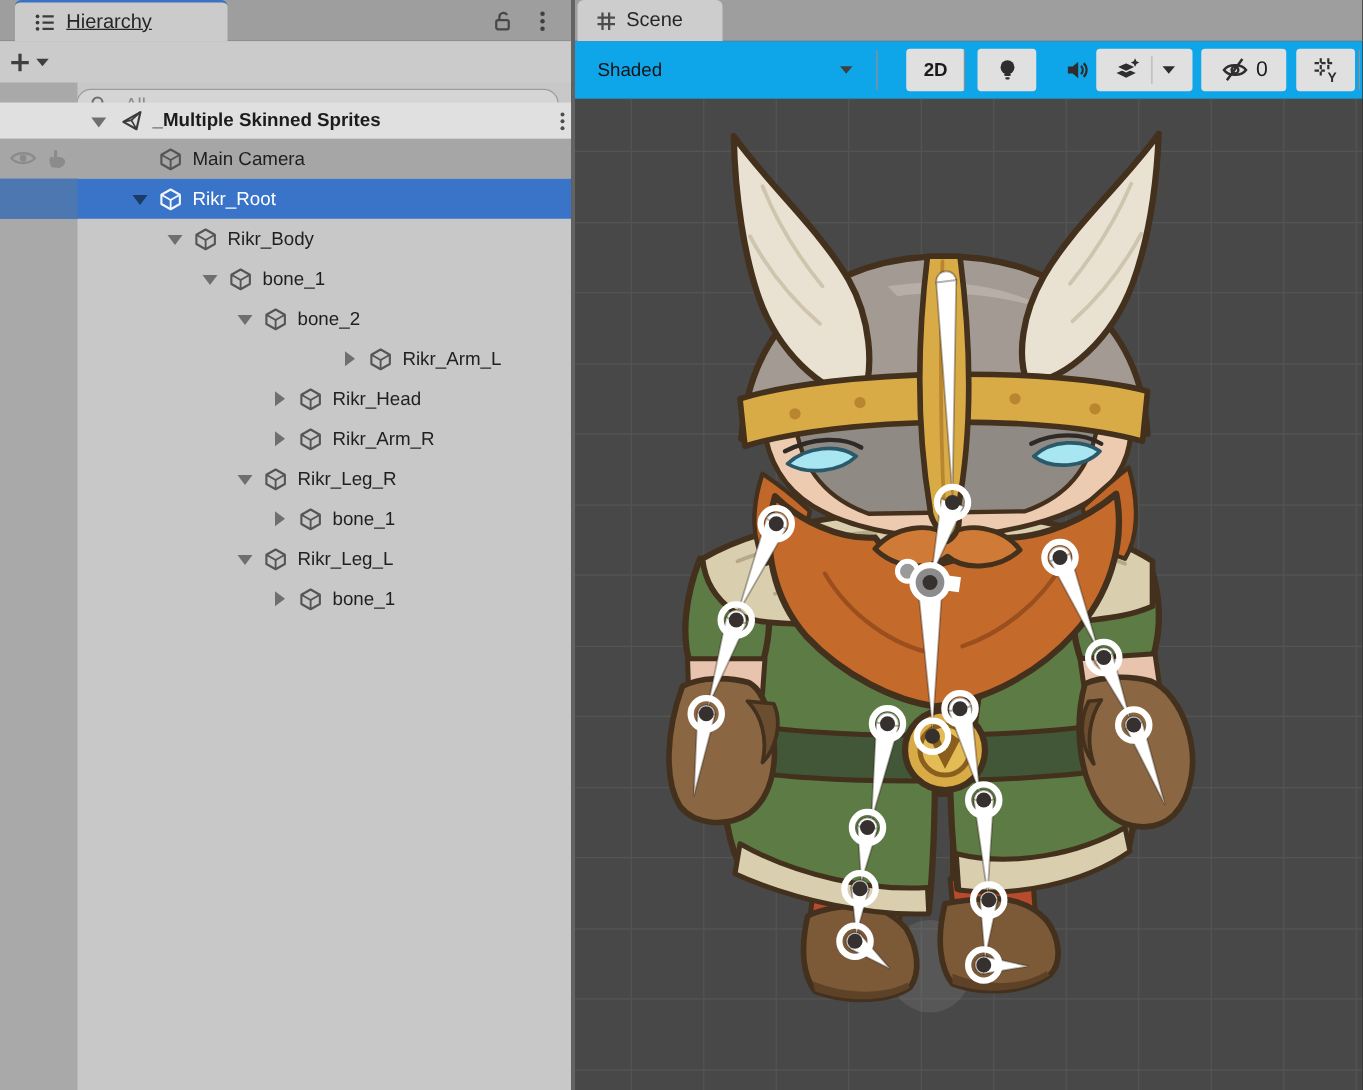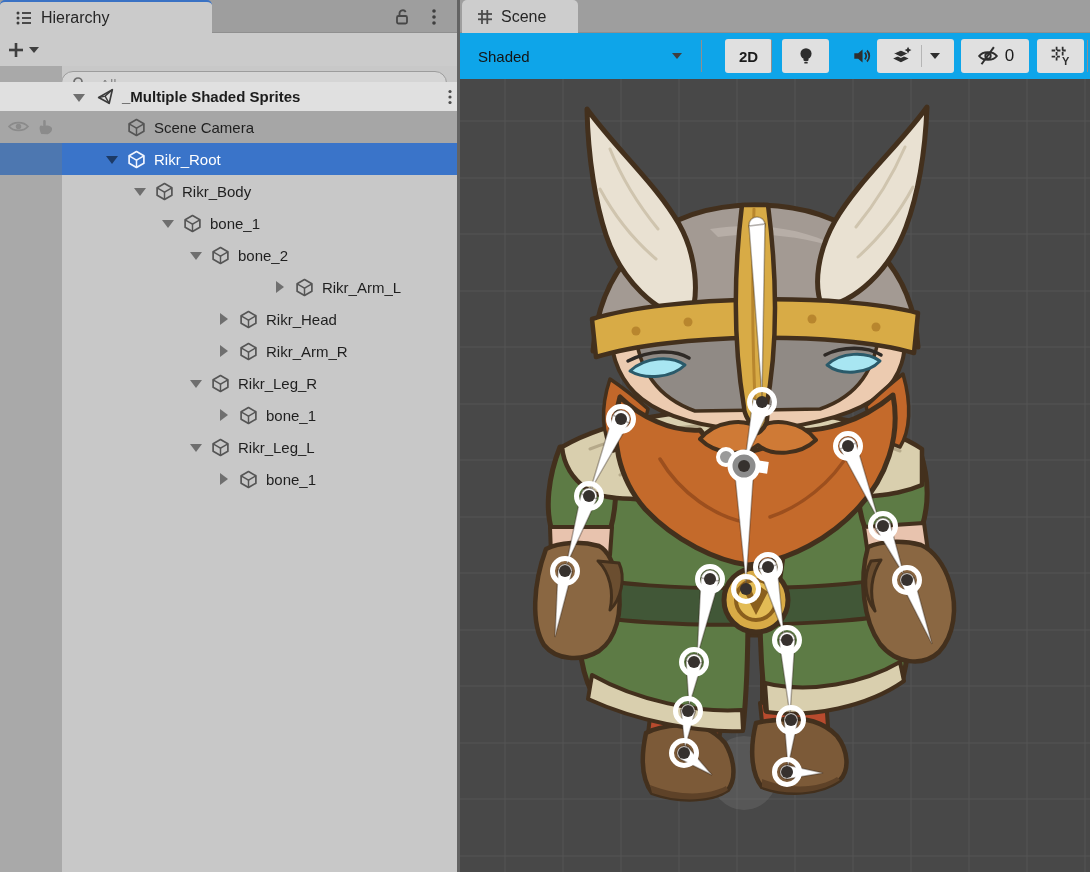--- a/index.html
+++ b/index.html
@@ -52,21 +52,21 @@
   .tb-btn{position:absolute;top:6px;height:34px;background:#e0e0e0;border-radius:3px;
        display:flex;align-items:center;justify-content:center;font-size:15px;font-weight:600;color:#1b1b1b;cursor:default;}
   #sceneview{position:absolute;left:0;top:79px;width:630px;height:793px;}
 </style>
 </head>
 <body>
 <div id="app">
 
 <div id="hier">
   <div class="tabstrip">
-    <div class="tab focused" style="left:0;width:212px;">
+    <div class="tab focused" style="left:12px;width:170px;text-decoration:underline;">
       <svg width="20" height="20" viewBox="0 0 20 20">
         <g stroke="#3c3c3c" stroke-width="1.8">
               <line x1="8" y1="5" x2="17" y2="5"></line>
               <line x1="8" y1="10" x2="17" y2="10"></line>
               <line x1="8" y1="15" x2="17" y2="15"></line>
             </g>
         <g fill="#3c3c3c">
               <circle cx="4" cy="5" r="1.5"></circle>
               <circle cx="4" cy="10" r="1.5"></circle>
               <circle cx="4" cy="15" r="1.5"></circle>
@@ -109,21 +109,21 @@
 
   <div id="gutter"></div>
 
   <div id="scene-row">
     <span class="tri exp" style="position:absolute;left:72px;top:7px;"></span>
     <svg class="cube" width="19" height="19" viewBox="0 0 18 18" style="position:absolute;left:96px;top:5px;">
       <polygon points="2.5,10 15.5,2.5 12.5,15.5" fill="none" stroke="#3b3b3b" stroke-width="1.6" stroke-linejoin="round"></polygon>
       <polyline points="2.5,10 8.6,8.6 15.5,2.5" fill="none" stroke="#3b3b3b" stroke-width="1.3"></polyline>
       <line x1="8.6" y1="8.6" x2="12.5" y2="15.5" stroke="#3b3b3b" stroke-width="1.3"></line>
     </svg>
-    <span style="margin-left:50px;">_Multiple Shaded Sprites</span>
+    <span style="margin-left:50px;">_Multiple Skinned Sprites</span>
     <svg width="16" height="18" viewBox="0 0 16 18" style="position:absolute;left:442px;top:6px;">
       <g fill="#4d4d4d">
             <circle cx="8" cy="3.5" r="1.6"></circle>
             <circle cx="8" cy="9" r="1.6"></circle>
             <circle cx="8" cy="14.5" r="1.6"></circle>
           </g>
     </svg>
   </div>
 
   <div class="row camera lvl1" style="top:111px;">
@@ -133,21 +133,21 @@
     </svg>
     <svg class="gutter-ico" style="left:36px;top:6px;" width="19" height="19" viewBox="0 0 18 18">
       <path d="M5,16 C3,12 2.8,8.6 4.8,8 L6.8,8.6 L6.8,4 C6.8,2.4 9.2,2.4 9.2,4 L9.2,8.2 C12,7.6 14.8,9 15.2,11 C15.6,13.2 13.8,15.4 11,16.4 Z" fill="#8b8b8b"></path>
     </svg>
     <span class="tri"></span>
     <svg class="cube" width="19" height="19" viewBox="0 0 18 18">
       <polygon points="9,1.5 16,5.5 16,12.5 9,16.5 2,12.5 2,5.5" fill="none" stroke="#555" stroke-width="1.6" stroke-linejoin="round"></polygon>
       <polyline points="2,5.5 9,9.5 16,5.5" fill="none" stroke="#555" stroke-width="1.4"></polyline>
       <line x1="9" y1="9.5" x2="9" y2="16.5" stroke="#555" stroke-width="1.4"></line>
     </svg>
-    <span class="lbl">Scene Camera</span>
+    <span class="lbl">Main Camera</span>
   </div>
 
   <div class="row lvl2" style="top:175px;">
     <span class="tri exp"></span>
     <svg class="cube" width="19" height="19" viewBox="0 0 18 18">
       <polygon points="9,1.5 16,5.5 16,12.5 9,16.5 2,12.5 2,5.5" fill="none" stroke="#555" stroke-width="1.6" stroke-linejoin="round"></polygon>
       <polyline points="2,5.5 9,9.5 16,5.5" fill="none" stroke="#555" stroke-width="1.4"></polyline>
       <line x1="9" y1="9.5" x2="9" y2="16.5" stroke="#555" stroke-width="1.4"></line>
     </svg>
     <span class="lbl">Rikr_Body</span>

